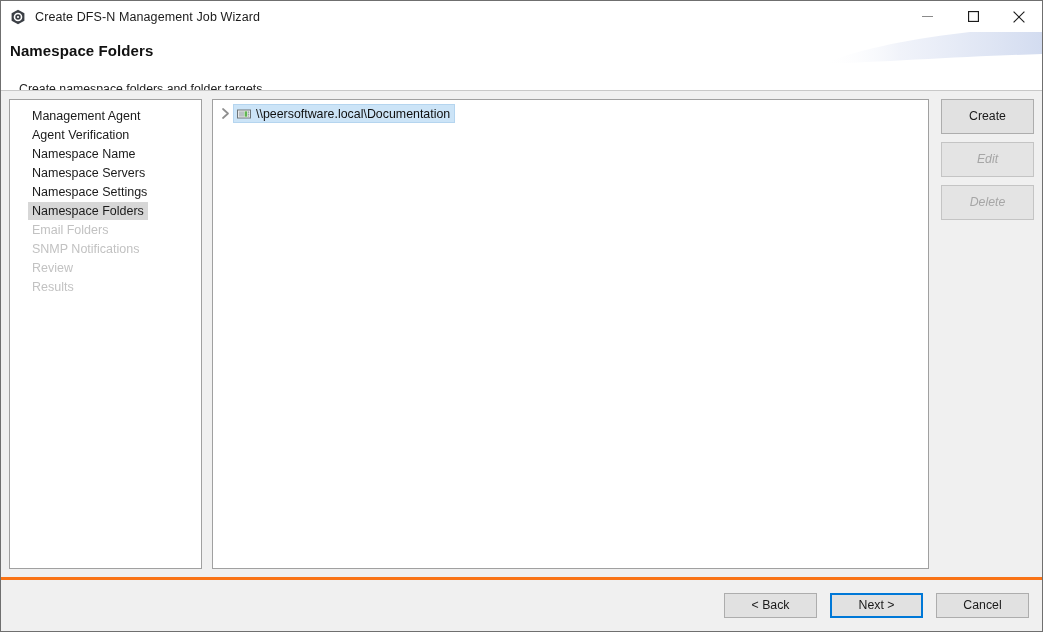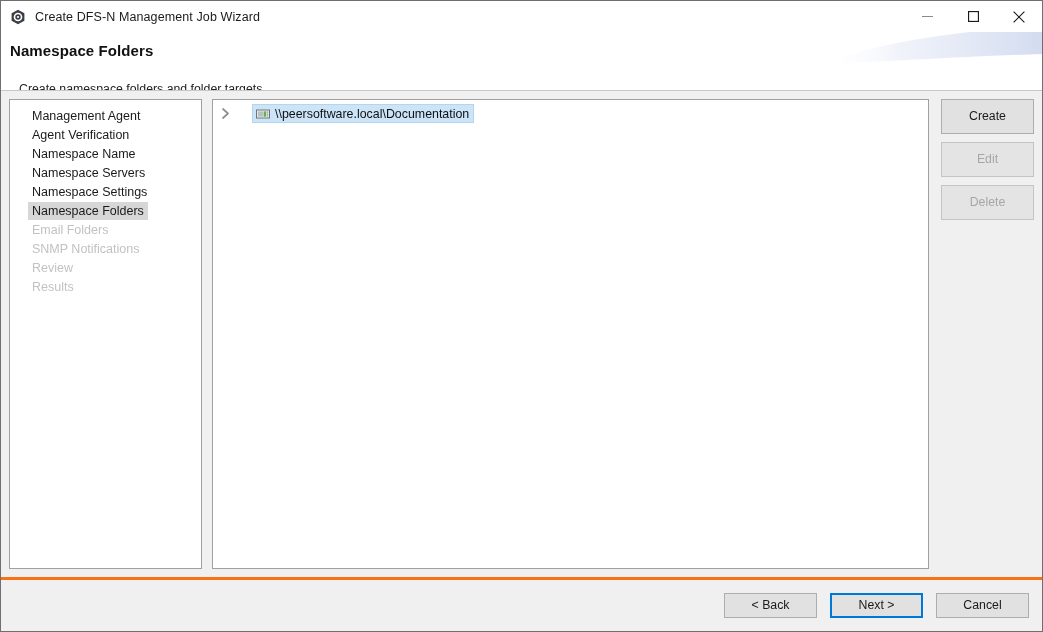--- a/index.html
+++ b/index.html
@@ -172,21 +172,20 @@
     flex: 0 0 auto;
   }
   .tree-label-wrap {
     display: inline-flex;
     align-items: center;
     background: #cce4f7;
     border: 1px solid #b5d5ef;
     height: 19px;
     box-sizing: border-box;
     padding-right: 4px;
-    margin-left: 19px;
   }
   .tree-icon {
     width: 16px;
     height: 16px;
     margin: 0 4px 0 2px;
     flex: 0 0 auto;
   }
   .tree-icon svg { display: block; }
   .tree-label {
     font-size: 12.4px;
@@ -215,20 +214,21 @@
     box-sizing: border-box;
     cursor: default;
     padding: 0;
     line-height: 21px;
     text-align: center;
   }
   .btn.disabled {
     color: #a6a6a6;
     background: #e4e4e4;
     border-color: #c4c4c4;
+    font-style: italic;
   }
 
   
   .footer {
     position: relative;
     height: 54px;
     min-height: 54px;
     background: #f0f0f0;
     border-top: 3px solid #f97316;
     flex: 0 0 auto;

